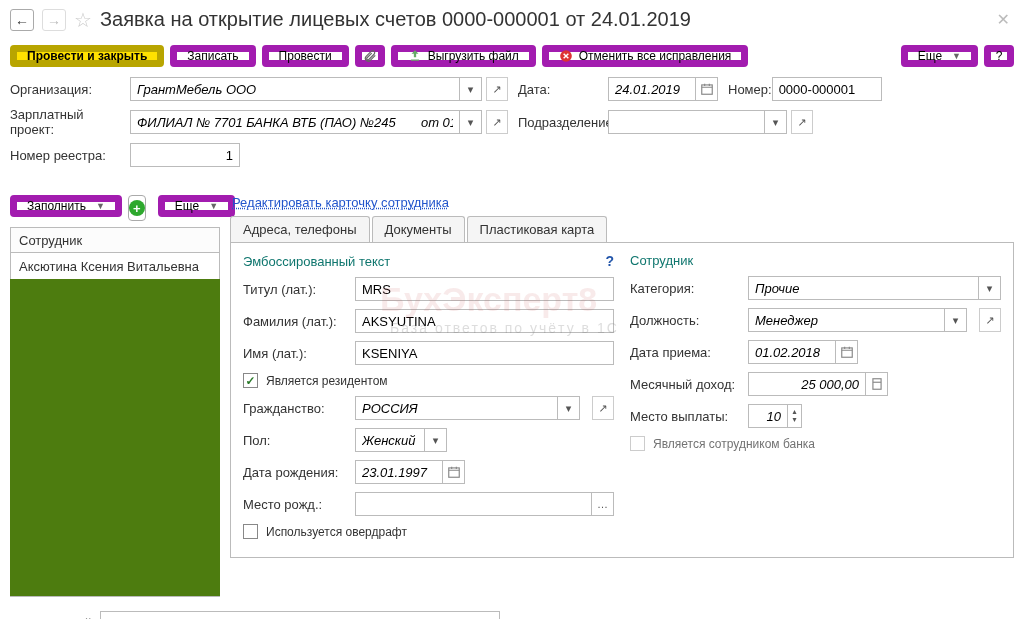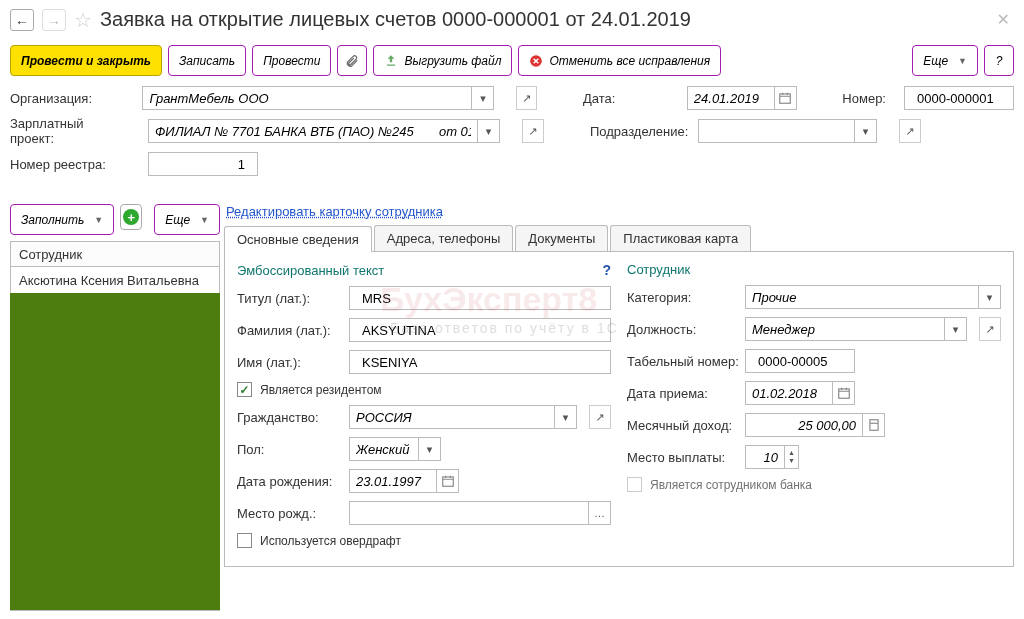--- a/index.html
+++ b/index.html
@@ -5,34 +5,34 @@
   * { box-sizing: border-box; font-family: Arial, sans-serif; }
   body { margin: 0; padding: 6px 10px; font-size: 12px; color: #333; background: #fff; width: 1024px; }
   .title-row { display: flex; align-items: center; gap: 8px; padding-bottom: 6px; }
   .nav-arrow { width: 24px; height: 22px; border: 1px solid #aaa; border-radius: 3px; display: flex; align-items: center; justify-content: center; background: #fff; cursor: pointer; font-size: 14px; }
   .nav-arrow.disabled { color: #bbb; border-color: #ddd; }
   .star-icon { font-size: 20px; color: #ccc; }
   .title { font-size: 20px; font-weight: normal; flex: 1; }
   .close-x { font-size: 16px; color: #bbb; cursor: pointer; padding: 4px; }
   .toolbar { display: flex; align-items: center; gap: 6px; padding: 6px 0 10px 0; }
   .spacer { flex: 1; }
-  .btn { height: 31px; padding: 0 10px; border: 1px solid #a21caf; border-radius: 4px; background: #fff; cursor: pointer; display: inline-flex; align-items: center; gap: 6px; font-size: 12px; font-style: italic; }
+  .btn { height: 22px; padding: 0 10px; border: 7px solid #a21caf; border-radius: 4px; background: #fff; cursor: pointer; display: inline-flex; align-items: center; gap: 6px; font-size: 12px; }
   .btn.icon-only { width: 30px; padding: 0; justify-content: center; }
   .btn.yellow { background: #ffe100; border-color: #b8a500; font-weight: bold; }
   .btn .drop { font-size: 9px; color: #666; margin-left: 4px; }
-  .form-row { display: flex; align-items: center; margin-bottom: 6px; gap: 18px; }
+  .form-row { display: flex; align-items: center; margin-bottom: 6px; gap: 0; }
   .label { font-size: 13px; }
   .section-label { color: #0f766e; font-size: 13px; }
   .input-group { display: inline-flex; align-items: stretch; }
   .input-group input, .input-group .inp { border: 1px solid #bbb; height: 24px; padding: 0 6px; font-size: 13px; font-style: italic; }
   .input-group .ig-btn { border: 1px solid #bbb; border-left: none; height: 24px; width: 22px; display: flex; align-items: center; justify-content: center; font-size: 11px; color: #555; cursor: pointer; background: #fff; }
   .ext-btn { border: 1px solid #ccc; height: 24px; width: 22px; margin-left: 4px; display: flex; align-items: center; justify-content: center; cursor: pointer; background: #fff; font-size: 11px; color: #555; }
-  .input-simple { border: 1px solid #bbb; height: 24px; padding: 0 12px; font-size: 13px; }
+  .input-simple { border: 1px solid #bbb; height: 24px; padding: 0 6px; font-size: 13px; }
   .text-right { text-align: right; }
-  .main-split { display: flex; gap: 0; margin-top: 28px; }
+  .main-split { display: flex; gap: 6px; margin-top: 28px; }
   .left-panel { width: 210px; }
   .left-tb { display: flex; gap: 6px; margin-bottom: 6px; }
   .add-btn { width: 26px; height: 26px; border: 1px solid #aaa; border-radius: 4px; background: #fff; cursor: pointer; display: flex; align-items: center; justify-content: center; }
   .add-circle { width: 16px; height: 16px; border-radius: 50%; background: #2ea82e; color: #fff; display: flex; align-items: center; justify-content: center; font-size: 13px; font-weight: bold; }
   .list-col-header { border: 1px solid #bbb; height: 26px; display: flex; align-items: center; padding: 0 8px; background: #fcfcfc; font-size: 13px; }
   .list-item { border-left: 1px solid #bbb; border-right: 1px solid #bbb; height: 26px; display: flex; align-items: center; padding: 0 8px; font-size: 13px; background: #fff; }
   .list-body { border-bottom: 1px solid #bbb; height: 344px; background: #4d7c0f; }
   .right-panel { flex: 1; padding-left: 4px; }
   .edit-link { color: #2255cc; text-decoration: underline dotted; font-size: 13px; cursor: pointer; margin-left: 2px; display: inline-block; margin-bottom: 6px; }
   .tabs { display: flex; border-bottom: 1px solid #bbb; }
@@ -152,21 +152,20 @@
     </div>
     <div class="list-col-header">Сотрудник</div>
     <div class="list-body">
       <div class="list-item">Аксютина Ксения Витальевна</div>
     </div>
   </div>
 
   <div class="right-panel">
     <a class="edit-link">Редактировать карточку сотрудника</a>
     <div class="tabs">
-      <div class="tab active">Основные сведения</div>
       <div class="tab">Адреса, телефоны</div>
       <div class="tab">Документы</div>
       <div class="tab">Пластиковая карта</div>
     </div>
     <div class="tab-content">
       <div class="col">
         <div class="field-row">
           <span class="section-label">Эмбоссированный текст</span>
           <div class="spacer"></div>
           <span class="help-q">?</span>
@@ -240,24 +239,20 @@
         </div>
         <div class="field-row">
           <div class="field-label" style="width:110px">Должность:</div>
           <div class="input-group" style="flex:1">
             <input class="inp" style="flex: 1 1 0%; width: 100%;" value="Менеджер">
             <div class="ig-btn">▾</div>
           </div>
           <div class="ext-btn">↗</div>
         </div>
         <div class="field-row">
-          <div class="field-label" style="width:110px">Табельный номер:</div>
-          <input class="input-simple" style="width: 110px;" value="0000-00005">
-        </div>
-        <div class="field-row">
           <div class="field-label" style="width:110px">Дата приема:</div>
           <div class="input-group">
             <input class="inp" style="width: 88px;" value="01.02.2018">
             <div class="ig-btn">
               <svg class="ic" viewBox="0 0 24 24">
                   <rect x="3" y="5" width="18" height="16" fill="none" stroke="#888" stroke-width="2"></rect>
                   <path stroke="#888" stroke-width="2" d="M3 9h18M8 3v4M16 3v4"></path>
                 </svg>
             </div>
           </div>

